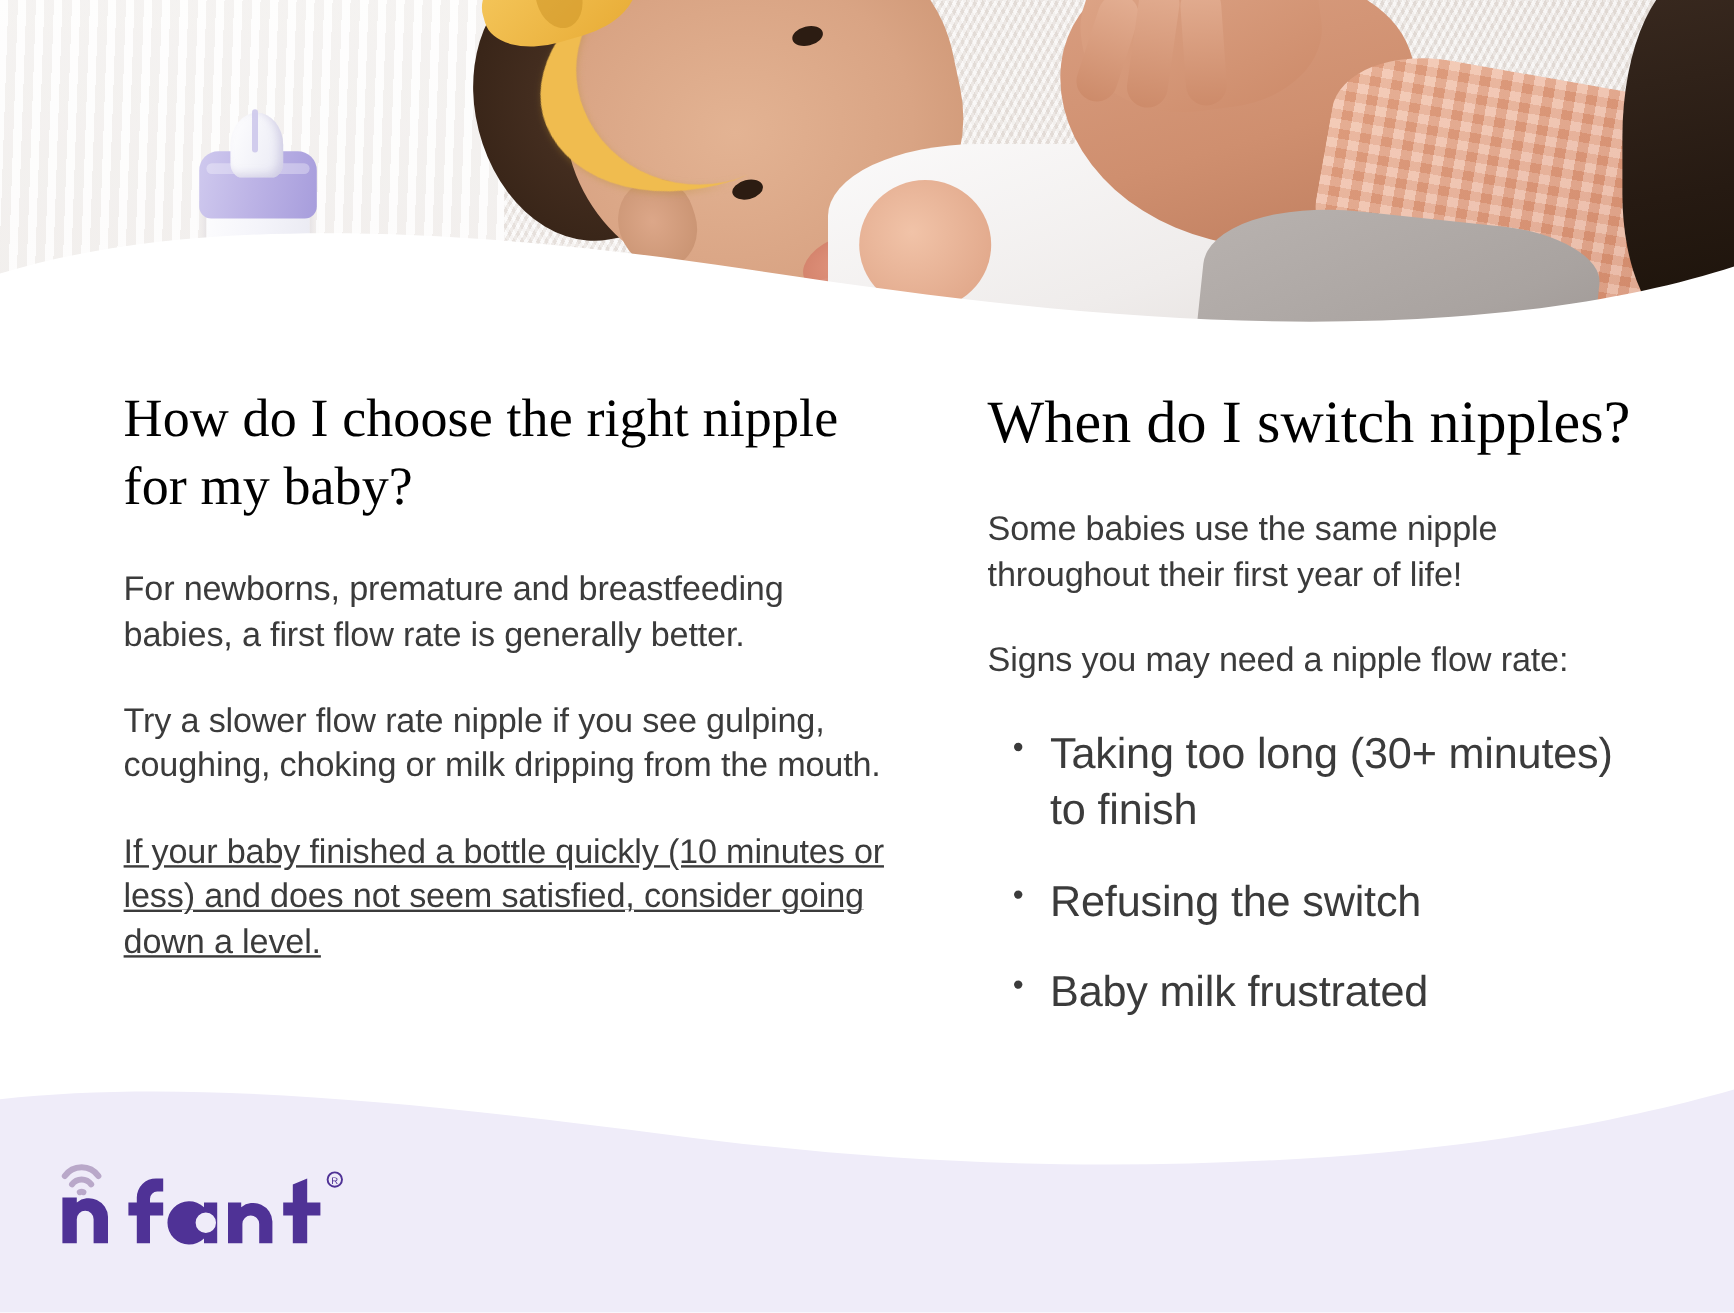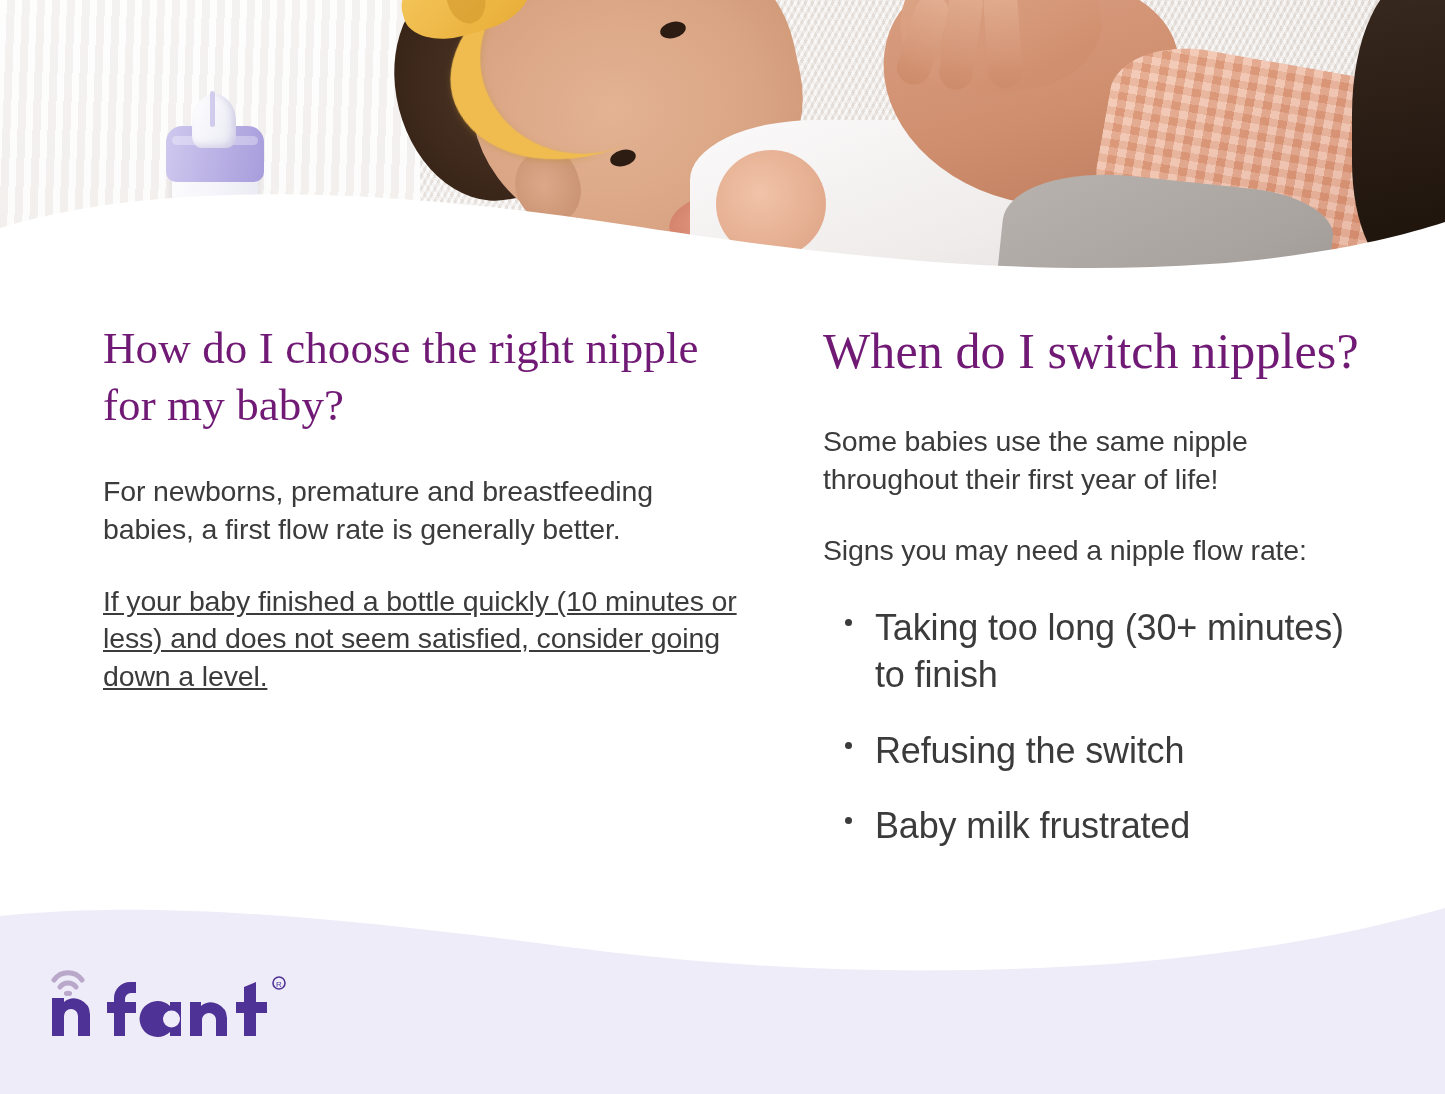--- a/index.html
+++ b/index.html
@@ -185,21 +185,21 @@
     position:absolute;left:0;top:300px;width:1445px;
   }
   .col{position:absolute;}
   .col-left{left:103px;top:20px;width:640px;}
   .col-right{left:823px;top:20px;width:560px;}
 
   h2.q{
     margin:0 0 40px 0;
     font-family:"Liberation Serif", serif;
     font-weight:400;
-    color:#701a75;
+    color:#000000;
     font-size:45px;
     line-height:1.26;
     letter-spacing:.1px;
   }
   .col-right h2.q{font-size:50px;}
 
   p.body{
     margin:0 0 34px 0;
     color:#3b3b3b;
     font-size:28.5px;
@@ -283,20 +283,21 @@
     <path d="M0,56 C130,16 330,8 620,52 C860,89 1040,104 1210,92 C1310,85 1390,68 1445,50 L1445,130 L0,130 Z" fill="#ffffff"></path>
   </svg>
 </div>
 
 <div class="content">
 
   <div class="col col-left">
     <h2 class="q">How do I choose the right nipple for my baby?</h2>
 
     <p class="body">For newborns, premature and breastfeeding babies, a first flow rate is generally better.</p>
+    <p class="body">Try a slower flow rate nipple if you see gulping, coughing, choking or milk dripping from the mouth.</p>
     <p class="body">If your baby finished a bottle quickly (10 minutes or less) and does not seem satisfied, consider going down a level.</p>
   </div>
 
   <div class="col col-right">
     <h2 class="q">When do I switch nipples?</h2>
 
     <p class="body">Some babies use the same nipple throughout their first year of life!</p>
     <p class="body">Signs you may need a nipple flow rate:</p>
 
     <ul class="signs">

